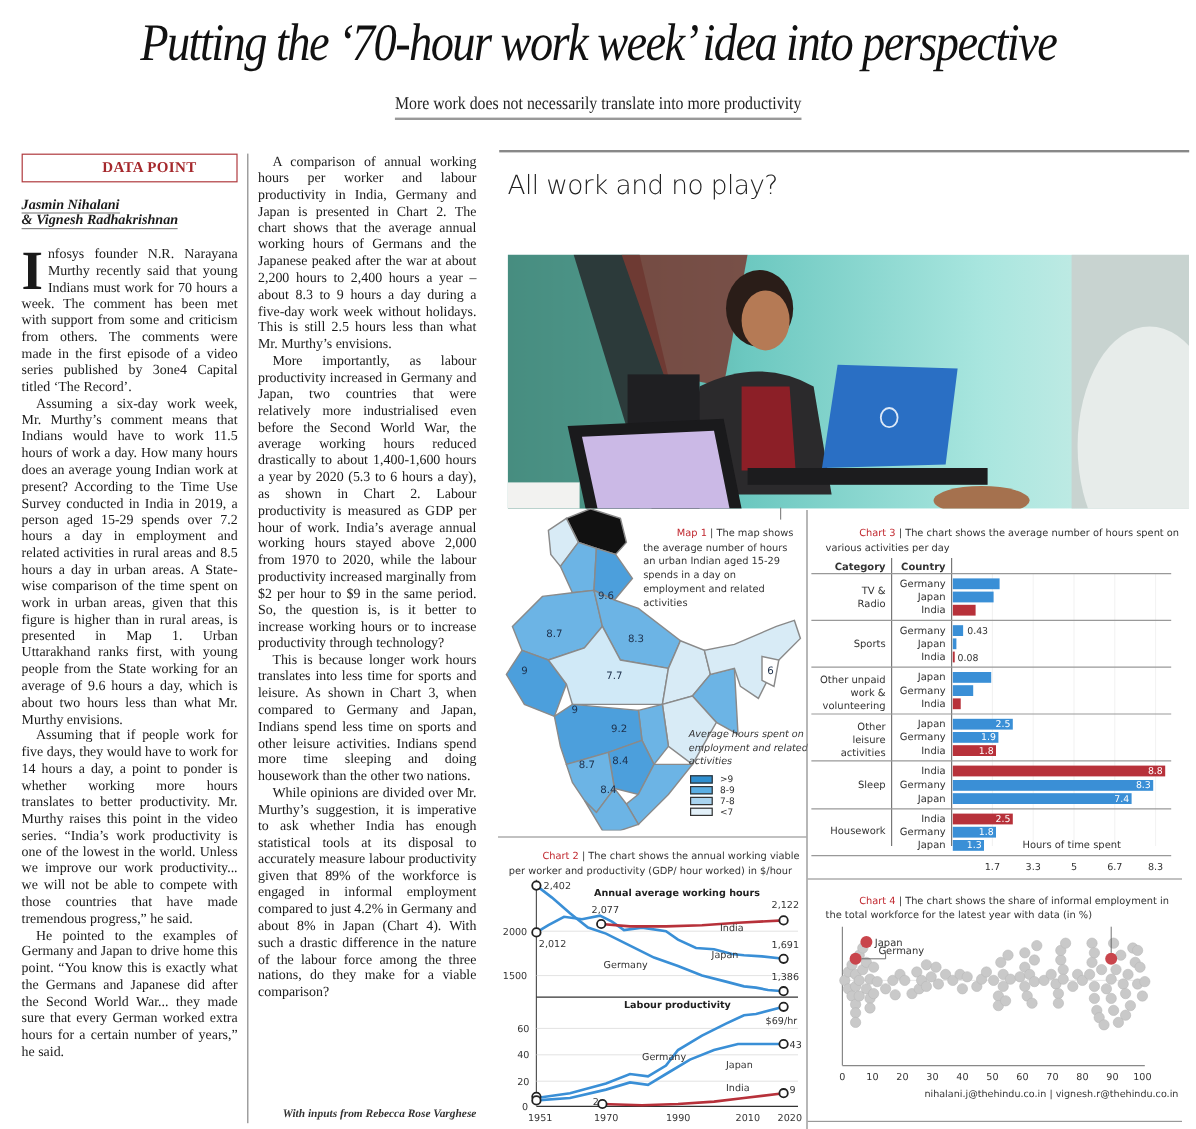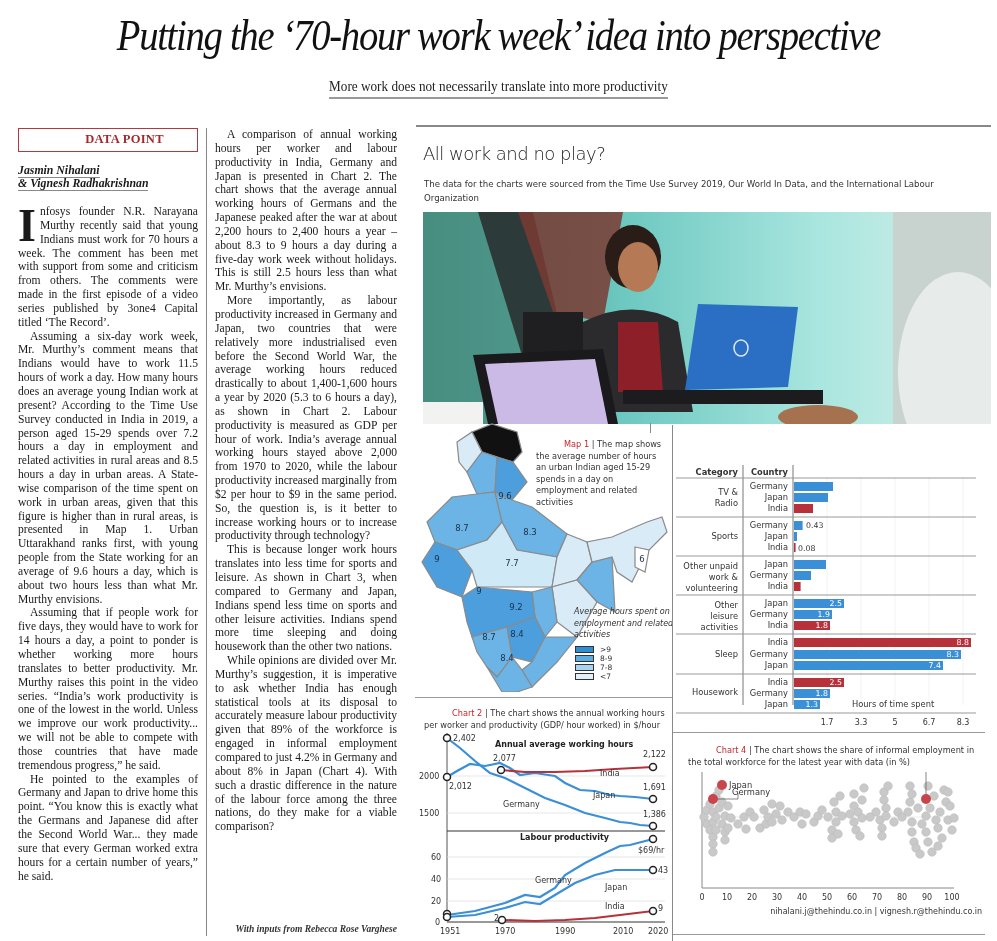--- a/index.html
+++ b/index.html
@@ -26,21 +26,21 @@
   .byline { font-family: "Liberation Serif", serif; font-weight: bold; font-size: 11.8px; line-height: 13px; margin-bottom: 15px; }
   .byline span { border-bottom: 1.5px solid #888; font-style: italic; }
   .dropcap { float: left; font-size: 46px; line-height: 38px; font-weight: bold; margin: 2px 4px 0 0; font-family: "Liberation Serif", serif; }
   .inputs { position: absolute; left: 215px; top: 924px; width: 182px; text-align: right;
     font-family: "Liberation Serif", serif; font-style: italic; font-size: 9.5px; font-weight: bold; color: #333; }
 
   
   .panel { position: absolute; left: 412px; top: 125px; width: 585px; height: 816px; }
   .panel-topline { position: absolute; left: 4px; top: 0; width: 575px; height: 2px; background: #888; }
   .panel-title { position: absolute; left: 11px; top: 18px; font-family: "DejaVu Sans", sans-serif; font-weight: 300;
-    font-size: 18px; color: #222; letter-spacing: -0.5px; }
+    font-size: 22px; color: #222; letter-spacing: -0.5px; }
   .panel-sub { position: absolute; left: 12px; top: 52px; width: 520px; font-family: "DejaVu Sans", sans-serif;
     font-size: 8.6px; line-height: 14px; color: #333; }
   .photo { position: absolute; left: 11px; top: 87px; width: 568px; height: 212px; overflow: hidden; }
 
   .sans { font-family: "DejaVu Sans", sans-serif; }
   .cap { position: absolute; font-family: "DejaVu Sans", sans-serif; font-size: 8.2px; line-height: 11.5px; color: #333; }
   .cap b { color: #c0282f; font-weight: normal; padding-left: 28px; }
   .chart-box { position: absolute; }
   .hsep { position: absolute; height: 1px; background: #999; }
   svg text { font-family: "DejaVu Sans", sans-serif; }
@@ -68,21 +68,20 @@
   <p>A comparison of annual working hours per worker and labour productivity in India, Germany and Japan is presented in Chart 2. The chart shows that the average annual working hours of Germans and the Japanese peaked after the war at about 2,200 hours to 2,400 hours a year – about 8.3 to 9 hours a day during a five-day work week without holidays. This is still 2.5 hours less than what Mr. Murthy’s envisions.</p>
   <p>More importantly, as labour productivity increased in Germany and Japan, two countries that were relatively more industrialised even before the Second World War, the average working hours reduced drastically to about 1,400-1,600 hours a year by 2020 (5.3 to 6 hours a day), as shown in Chart 2. Labour productivity is measured as GDP per hour of work. India’s average annual working hours stayed above 2,000 from 1970 to 2020, while the labour productivity increased marginally from $2 per hour to $9 in the same period. So, the question is, is it better to increase working hours or to increase productivity through technology?</p>
   <p>This is because longer work hours translates into less time for sports and leisure. As shown in Chart 3, when compared to Germany and Japan, Indians spend less time on sports and other leisure activities. Indians spend more time sleeping and doing housework than the other two nations.</p>
   <p>While opinions are divided over Mr. Murthy’s suggestion, it is imperative to ask whether India has enough statistical tools at its disposal to accurately measure labour productivity given that 89% of the workforce is engaged in informal employment compared to just 4.2% in Germany and about 8% in Japan (Chart 4). With such a drastic difference in the nature of the labour force among the three nations, do they make for a viable comparison?</p>
 </div>
 <div class="inputs">With inputs from Rebecca Rose Varghese</div>
 
 <div class="panel">
   <div class="panel-topline"></div>
   <div class="panel-title">All work and no play?</div>
-  <div class="panel-sub">The data for the charts were sourced from the Time Use Survey 2019, Our World In Data, and the International Labour Organization</div>
 
   <div class="photo">
     <svg width="568" height="212" viewBox="0 0 568 212">
       <defs>
         <linearGradient id="bg" x1="0" x2="1" y1="0" y2="0">
           <stop offset="0" stop-color="#3d8a7f"></stop>
             <stop offset=".35" stop-color="#6cc8c0"></stop>
           <stop offset=".7" stop-color="#a9e6df"></stop>
             <stop offset="1" stop-color="#d7efe9"></stop>
         </linearGradient>
@@ -181,21 +180,21 @@
       </div>
     <div style="height:9px;display:flex;align-items:center;gap:6px;">
         <span style="display:inline-block;width:19px;height:7px;border:1px solid #333;background:#e2f0f9;"></span>
         <span>&lt;7</span>
       </div>
   </div>
   <div class="hsep" style="left:3px;top:572px;width:257px;"></div>
   <div class="vrule" style="left:260px;top:300px;height:516px;background:#888;"></div>
 
   <div class="cap" style="left:12px;top:583px;width:250px;">
-    <b>Chart 2</b> | <span>The chart shows the annual working hours per worker and productivity (GDP/ hour worked) in $/hour</span>
+    <b>Chart 2</b> | <span>The chart shows the annual working viable per worker and productivity (GDP/ hour worked) in $/hour</span>
   </div>
   <svg class="chart-box" style="left:3px;top:608px;" width="258" height="205" viewBox="0 0 258 205">
 
     <line x1="32" y1="0" x2="32" y2="188" stroke="#555" stroke-width="1"></line>
     <line x1="32" y1="43" x2="250" y2="43" stroke="#ddd" stroke-width=".7"></line>
     <line x1="32" y1="80" x2="250" y2="80" stroke="#ddd" stroke-width=".7"></line>
     <text x="4" y="46" font-size="8" fill="#333">2000</text>
     <text x="4" y="83" font-size="8" fill="#333">1500</text>
     <text x="80" y="14" font-size="8" font-weight="bold" fill="#222">Annual average working hours</text>
 
@@ -256,20 +255,23 @@
       <text x="190" y="157">Japan</text>
       <text x="190" y="176">India</text>
       <text x="25" y="201">1951</text>
       <text x="80" y="201">1970</text>
       <text x="140" y="201">1990</text>
       <text x="198" y="201">2010</text>
       <text x="233" y="201">2020</text>
     </g>
   </svg>
 
+  <div class="cap" style="left:276px;top:314px;width:300px;">
+    <b>Chart 3</b> | <span>The chart shows the average number of hours spent on various activities per day</span>
+  </div>
   <svg class="chart-box" style="left:264px;top:340px;" width="320" height="262" viewBox="0 0 320 262">
 
     <g stroke="#eee" stroke-width=".7">
       <line x1="151" y1="13" x2="151" y2="240"></line>
         <line x1="185" y1="13" x2="185" y2="240"></line>
       <line x1="219" y1="13" x2="219" y2="240"></line>
         <line x1="253" y1="13" x2="253" y2="240"></line>
       <line x1="287" y1="13" x2="287" y2="240"></line>
     </g>
     <line x1="67" y1="0" x2="67" y2="240" stroke="#777" stroke-width="1"></line>

